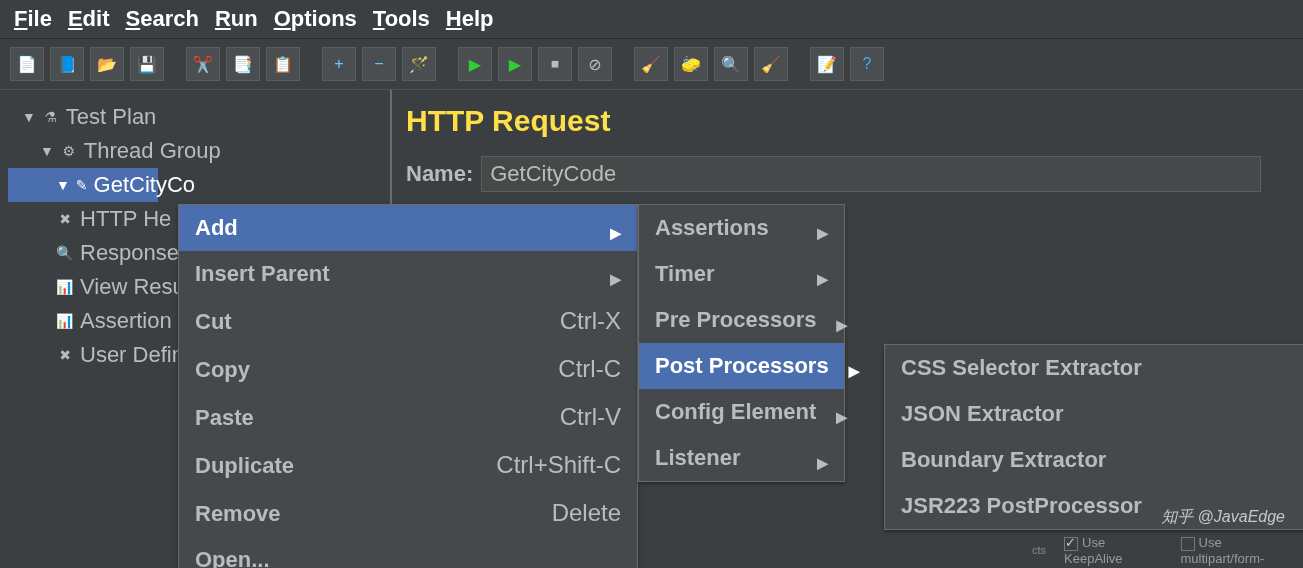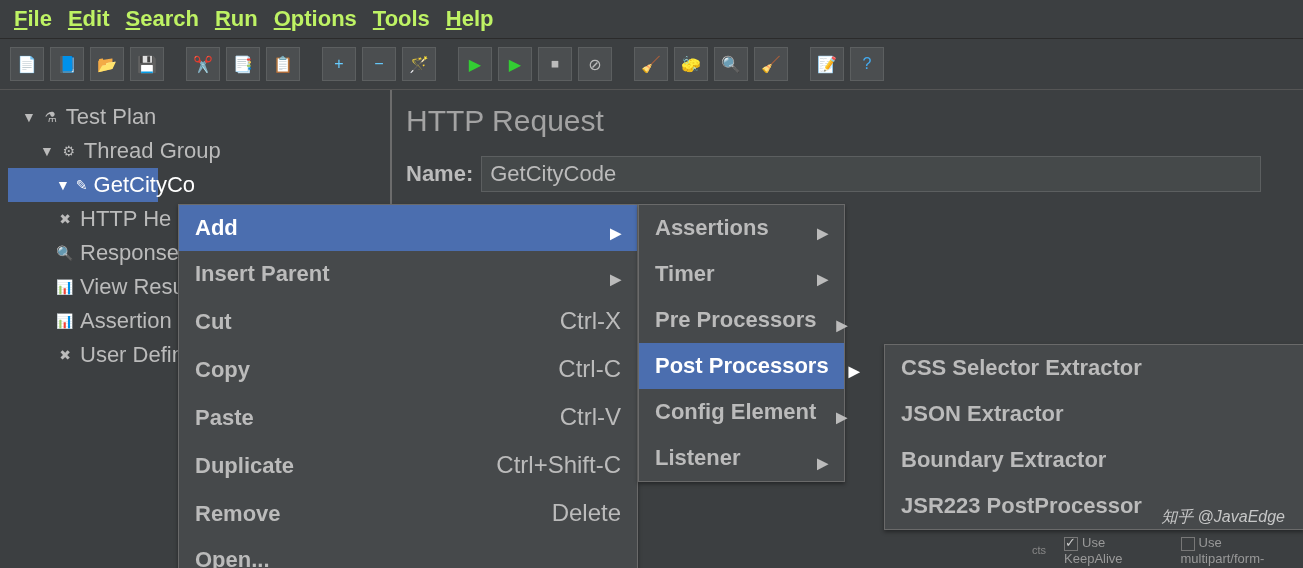--- a/index.html
+++ b/index.html
@@ -1,37 +1,37 @@
 <!DOCTYPE html>
 <html><head>
 <meta charset="utf-8">
 <style>
   * { box-sizing: border-box; margin: 0; padding: 0; font-family: Arial, sans-serif; }
   body { background: #3c3f41; color: #bbb; width: 1303px; height: 568px; overflow: hidden; position: relative; }
   
-  .menubar { display: flex; gap: 4px; padding: 4px 8px; background: #3c3f41; border-bottom: 1px solid #2b2b2b; font-size: 22px; font-weight: bold; color: #bef264; }
+  .menubar { display: flex; gap: 4px; padding: 4px 8px; background: #3c3f41; border-bottom: 1px solid #2b2b2b; font-size: 22px; font-weight: bold; color: #ffffff; }
   .menubar .item { padding: 2px 6px; }
   .menubar .item u { text-decoration: underline; }
   
   .toolbar { display: flex; gap: 6px; padding: 8px 10px; background: #3c3f41; border-bottom: 1px solid #555; }
   .tbtn { width: 34px; height: 34px; background: #4b4e50; border: 1px solid #5c5f60; display:flex; align-items:center; justify-content:center; font-size:16px; }
   .tsep { width: 10px; }
   
   .main { display: flex; height: calc(100% - 90px); }
   .tree { width: 390px; padding: 10px 8px; font-size: 22px; color: #bbb; overflow: hidden; }
   .tree-row { display:flex; align-items:center; gap:6px; padding: 4px 0 4px 0; white-space: nowrap; }
   .tree-row.i1 { padding-left: 14px; }
   .tree-row.i2 { padding-left: 32px; }
   .tree-row.i3 { padding-left: 48px; }
   .tree-row.sel { background:#4b6eaf; color:#fff; width: 150px; padding-left:48px; }
   .arrow { font-size:14px; }
   .ticon { width:18px; height:18px; display:inline-flex; align-items:center; justify-content:center; font-size:14px; }
   
   .panel { flex:1; border-left: 2px solid #6c6c6c; padding: 14px 14px; position: relative; }
-  .panel h2 { font-size: 30px; font-weight: normal; color: #a3a3a3; margin-bottom: 18px; }
+  .panel h2 { font-size: 30px; font-weight: bold; color: #fde047; margin-bottom: 18px; }
   .namerow { display:flex; align-items:center; gap:8px; font-size:22px; font-weight:bold; }
   .namerow input { background:#45494a; border:1px solid #5c5f60; color:#bbb; font-size:22px; padding:4px 8px; width:780px; }
   .pathrow { position:absolute; left:650px; top:390px; display:flex; align-items:center; gap:8px; font-size:22px; font-weight:bold; }
   .pathrow .tri { font-size:18px; }
   .pathrow input { background:#45494a; border:1px solid #5c5f60; width:20px; height:30px; }
   .checks { position:absolute; left:640px; top:445px; font-size:13px; color:#999; display:flex; gap:18px; align-items:center; }
   .ck { width:14px; height:14px; border:1px solid #777; display:inline-block; vertical-align:middle; margin-right:4px; position:relative; }
   .ck.on::after { content:"✓"; position:absolute; top:-3px; left:0; color:#ccc; font-size:13px; }
   
   

